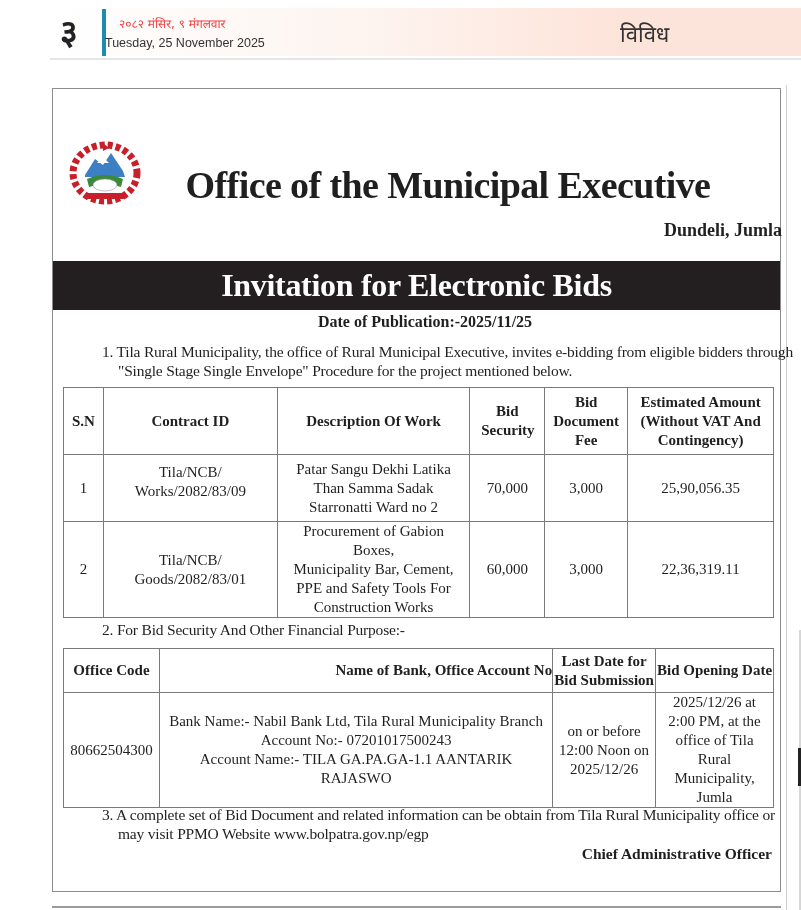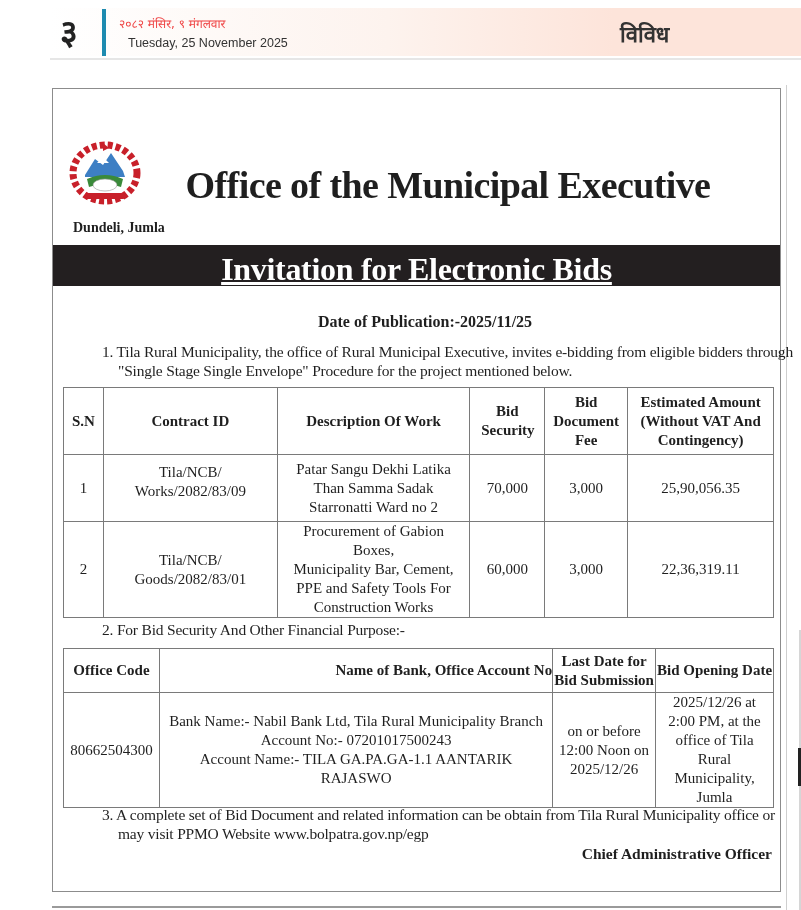--- a/index.html
+++ b/index.html
@@ -8,44 +8,44 @@
 
   
   .np-header { position: absolute; left: 50px; top: 8px; width: 751px; height: 48px;
     background: linear-gradient(to right, #ffffff 0%, #fdf3ee 45%, #fde4da 75%, #fde4da 100%); }
   .np-rule { position: absolute; left: 50px; top: 58px; width: 751px; height: 2px; background: #e6e6e6; }
   .page-num { position: absolute; left: 60px; top: 12px; font-family: "DejaVu Sans", sans-serif;
     font-size: 34px; font-weight: bold; color: #222; line-height: 40px; }
   .blue-bar { position: absolute; left: 102px; top: 9px; width: 4px; height: 47px; background: #1e8bb0; }
   .date-np { position: absolute; left: 119px; top: 15px; font-family: "DejaVu Sans", sans-serif;
     font-size: 12px; color: #ef4444; }
-  .date-en { position: absolute; left: 128px; top: 36px; font-family: "Liberation Sans", sans-serif;
+  .date-en { position: absolute; left: 105px; top: 36px; font-family: "Liberation Sans", sans-serif;
     font-size: 12.5px; color: #333; }
   .section-name { position: absolute; left: 620px; top: 18px; font-family: "DejaVu Sans", sans-serif;
-    font-size: 22px; color: #333; font-weight: bold; }
+    font-size: 22px; color: #333; }
 
   
   .edge-line { position: absolute; left: 786px; top: 85px; width: 1px; height: 825px; background: #cfcfcf; }
   .edge-line2 { position: absolute; left: 799px; top: 630px; width: 2px; height: 280px; background: #d6d6d6; }
   .edge-dark { position: absolute; left: 798px; top: 748px; width: 3px; height: 38px; background: #222; }
 
   
   .notice { position: absolute; left: 52px; top: 88px; width: 729px; height: 804px;
     border: 1.5px solid #8c8c8c; background: #fff; }
   .bottom-rule { position: absolute; left: 52px; top: 906px; width: 729px; height: 2px; background: #9a9a9a; }
 
   .emblem { position: absolute; left: 14px; top: 46px; width: 76px; height: 72px; }
   .title1 { position: absolute; left: 0; width: 729px; top: 26px; text-align: center;
     font-size: 32px; font-weight: bold; letter-spacing: -0.5px; padding-left: 5px; }
   .title2 { position: absolute; left: 95px; width: 600px; top: 74px; text-align: center;
     font-size: 38px; font-weight: bold; letter-spacing: -0.6px; }
-  .address { position: absolute; left: 0; width: 729px; top: 131px; text-align: left;
-    font-size: 14px; font-weight: bold; padding-left: 20px; }
-  .banner { position: absolute; left: 0; top: 156px; width: 727px; height: 41px; background: #231f20;
-    color: #fff; text-align: center; font-size: 32px; font-weight: bold; line-height: 49px; letter-spacing: -0.3px; text-decoration: underline; }
+  .address { position: absolute; left: 0; width: 729px; top: 131px; text-align: right;
+    font-size: 18px; font-weight: bold; padding-left: 20px; }
+  .banner { position: absolute; left: 0; top: 172px; width: 727px; height: 49px; background: #231f20;
+    color: #fff; text-align: center; font-size: 32px; font-weight: bold; line-height: 49px; letter-spacing: -0.3px; }
   .pubdate { position: absolute; left: 0; width: 729px; top: 224px; text-align: center;
     font-size: 16px; font-weight: bold; padding-left: 15px; }
   .para { position: absolute; left: 9px; width: 714px; font-size: 15.5px; line-height: 19px; letter-spacing: -0.2px; margin-left: 40px; }
   .para .indent { padding-left: 16px; display: block; }
 
   table { border-collapse: collapse; position: absolute; font-size: 15px; }
   td, th { border: 1.4px solid #7a7a7a; vertical-align: middle; text-align: center; }
   th { font-weight: bold; text-align: center; line-height: 19px; }
   td { line-height: 19px; padding: 0 4px; }
 

